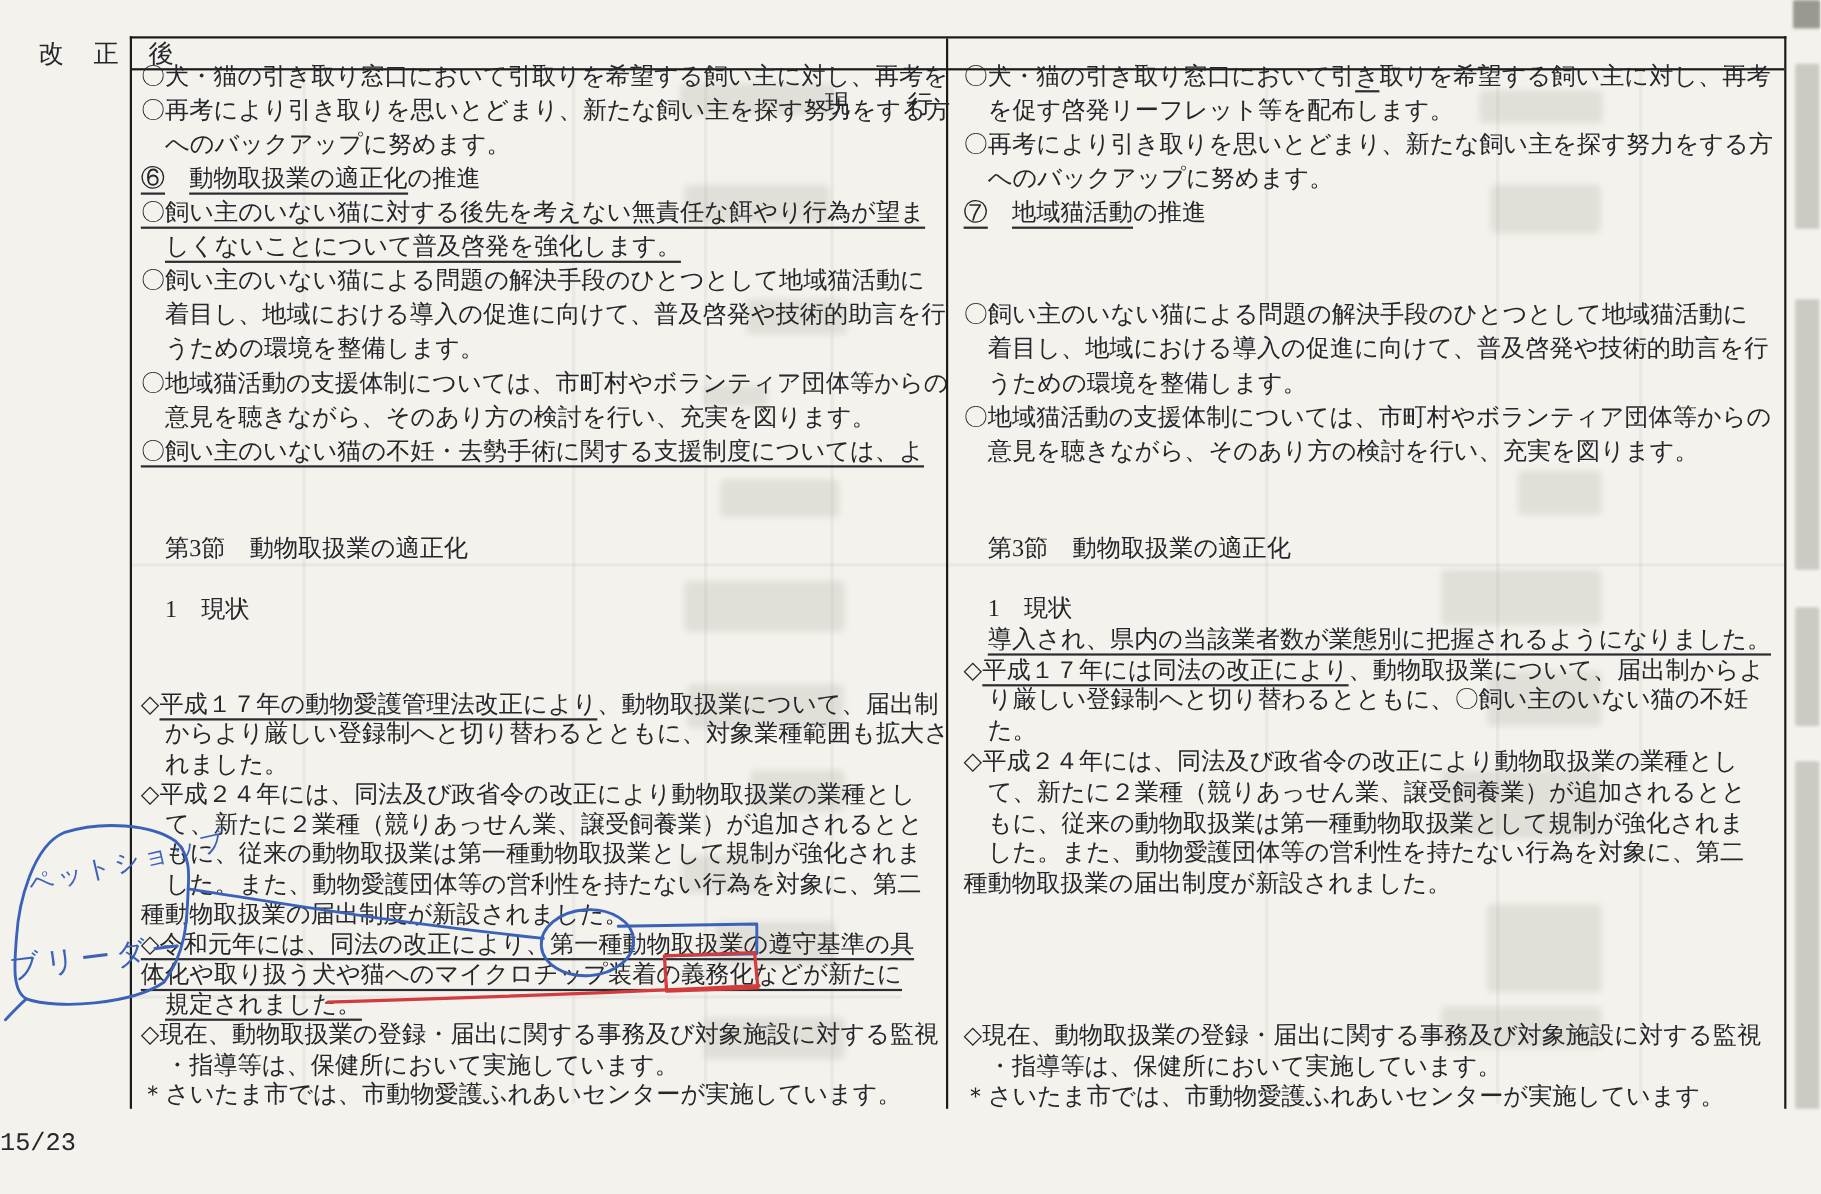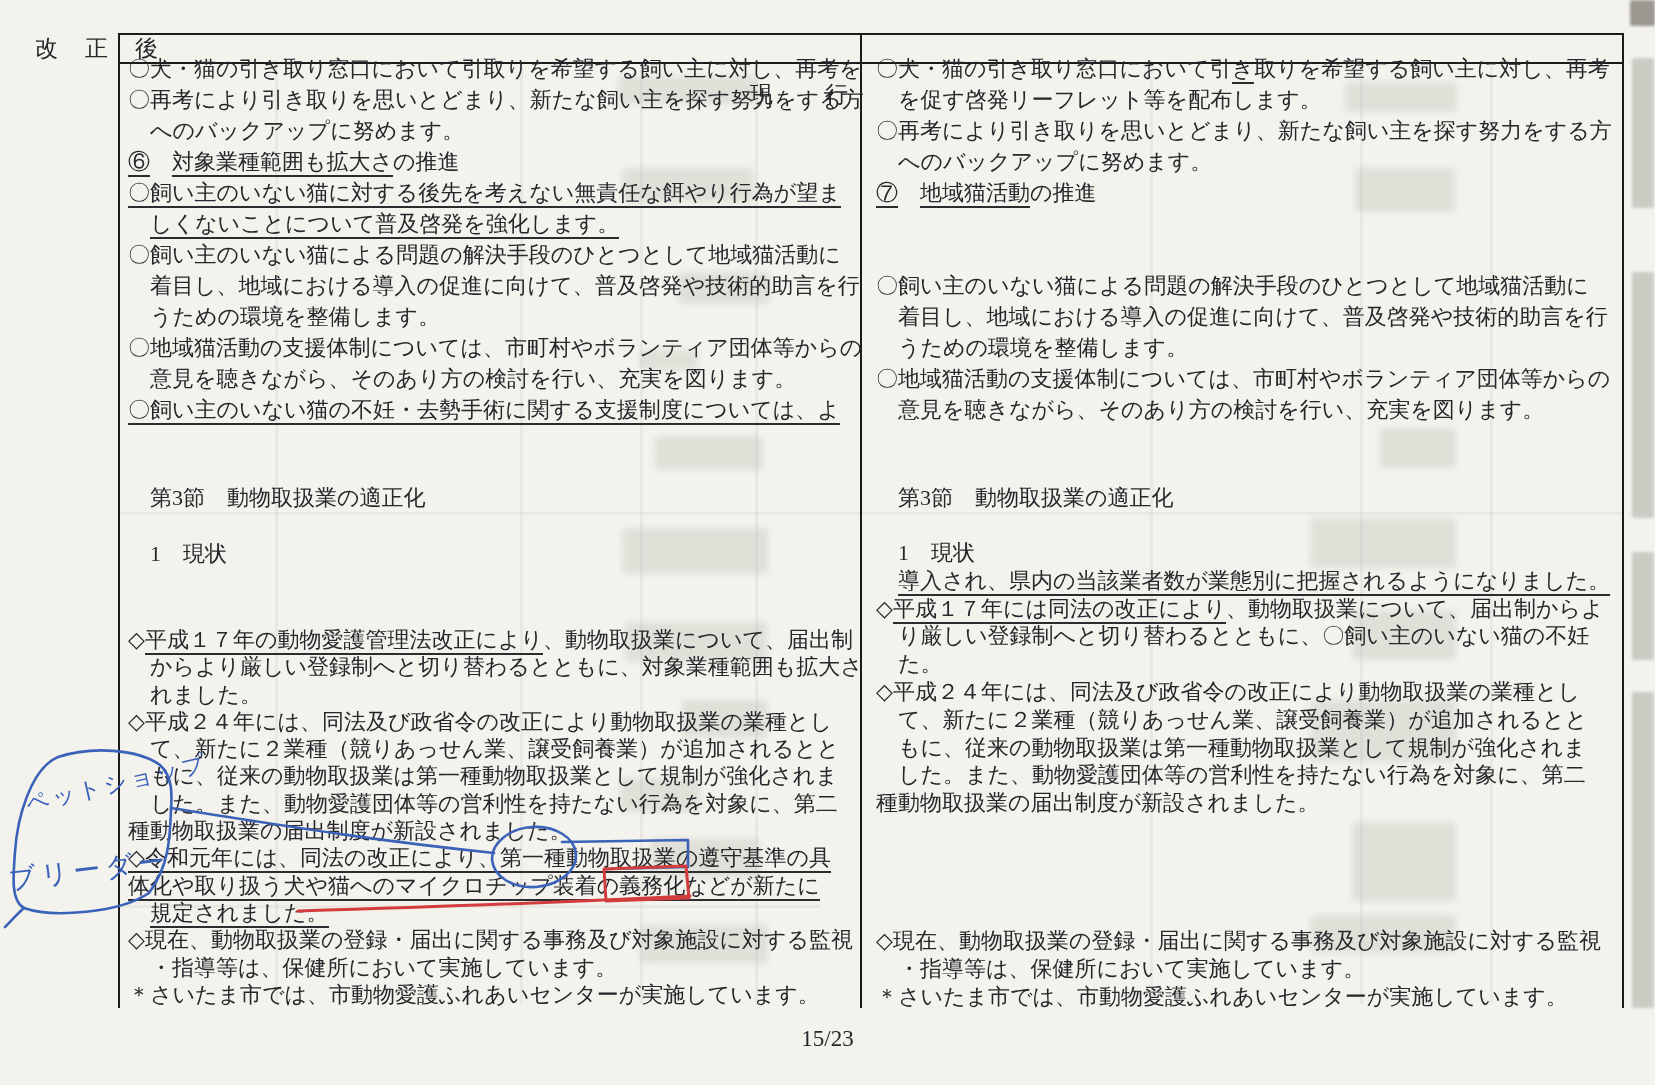--- a/index.html
+++ b/index.html
@@ -33,21 +33,21 @@
   .ul{border-bottom:2px solid #2b2b30;padding-bottom:1px;}
   
   :root{--ink-blue:#3a62b8;--ink-red:#d23c3c;}
   .ink-svg{position:absolute;left:0;top:0;pointer-events:none;}
   .stroke-b{fill:none;stroke:var(--ink-blue);stroke-width:2.6;stroke-linecap:round;stroke-linejoin:round;}
   .stroke-r{fill:none;stroke:var(--ink-red);stroke-width:3;stroke-linecap:round;stroke-linejoin:round;}
   .hw{position:absolute;color:var(--ink-blue);font-size:23px;letter-spacing:3px;white-space:pre;}
   .hw1{left:24px;top:768px;transform:rotate(-13deg);}
   .hw2{left:8px;top:852px;transform:rotate(-7deg);font-size:27px;letter-spacing:5px;}
   
-  .pageno{position:absolute;left:0;top:1026px;width:1655px;text-align:center;font-size:23px;}
+  .pageno{position:absolute;left:0;top:1026px;width:1655px;font-size:23px;font-family:Liberation Mono, monospace;}
 </style>
 </head>
 <body>
 
 <div id="artifacts">
     <div class="g" style="left: 618px; top: 76px; width: 140px; height: 28px;"></div>
     <div class="g" style="left: 622px; top: 168px; width: 132px; height: 34px;"></div>
     <div class="g" style="left: 678px; top: 272px; width: 92px; height: 32px;"></div>
     <div class="g" style="left: 640px; top: 350px; width: 58px; height: 20px;"></div>
     <div class="g" style="left: 655px; top: 436px; width: 108px; height: 34px;"></div>
@@ -90,21 +90,21 @@
       <span class="hshift-r">現　　行</span>
     </div>
   </div>
   <div class="vdiv"></div>
 
   <div class="colL">
     <div class="grp" style="top:18px;  --lh:31px">
         <div class="tline"><span>〇犬・猫の引き取り窓口において引取りを希望する飼い主に対し、再考を</span></div>
         <div class="tline"><span>〇再考により引き取りを思いとどまり、新たな飼い主を探す努力をする方</span></div>
         <div class="tline"><span>　へのバックアップに努めます。</span></div>
-        <div class="tline"><span class="ul">⑥</span><span>　</span><span class="ul">対象業種範囲も拡大さ</span><span>の推進</span></div>
+        <div class="tline"><span class="ul">⑥</span><span>　</span><span class="ul">動物取扱業の適正化</span><span>の推進</span></div>
         <div class="tline"><span class="ul">〇飼い主のいない猫に対する後先を考えない無責任な餌やり行為が望ま</span></div>
         <div class="tline"><span>　</span><span class="ul">しくないことについて普及啓発を強化します。</span></div>
         <div class="tline"><span>〇飼い主のいない猫による問題の解決手段のひとつとして地域猫活動に</span></div>
         <div class="tline"><span>　着目し、地域における導入の促進に向けて、普及啓発や技術的助言を行</span></div>
         <div class="tline"><span>　うための環境を整備します。</span></div>
         <div class="tline"><span>〇地域猫活動の支援体制については、市町村やボランティア団体等からの</span></div>
         <div class="tline"><span>　意見を聴きながら、そのあり方の検討を行い、充実を図ります。</span></div>
         <div class="tline"><span class="ul">〇飼い主のいない猫の不妊・去勢手術に関する支援制度については、よ</span></div>
         <div class="tline"><span>　</span></div>
       </div>

